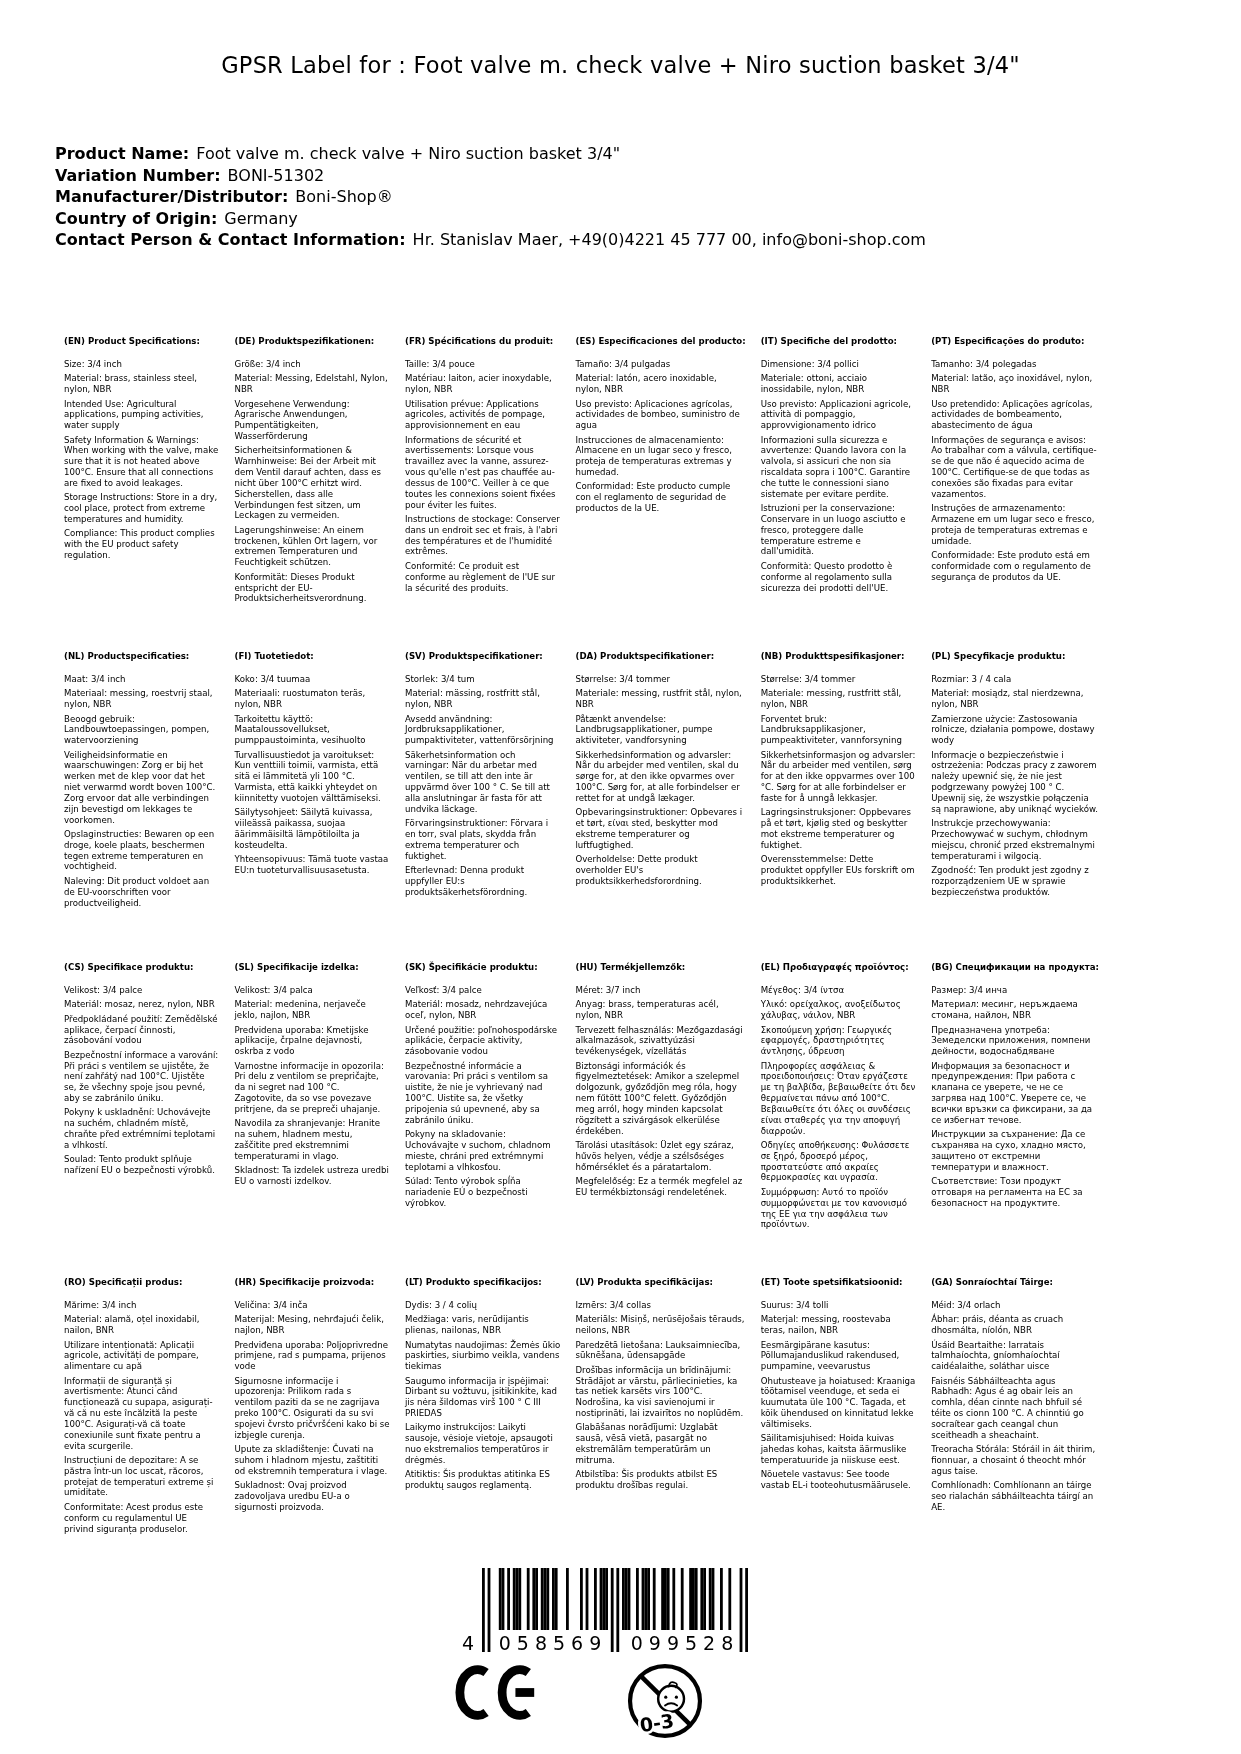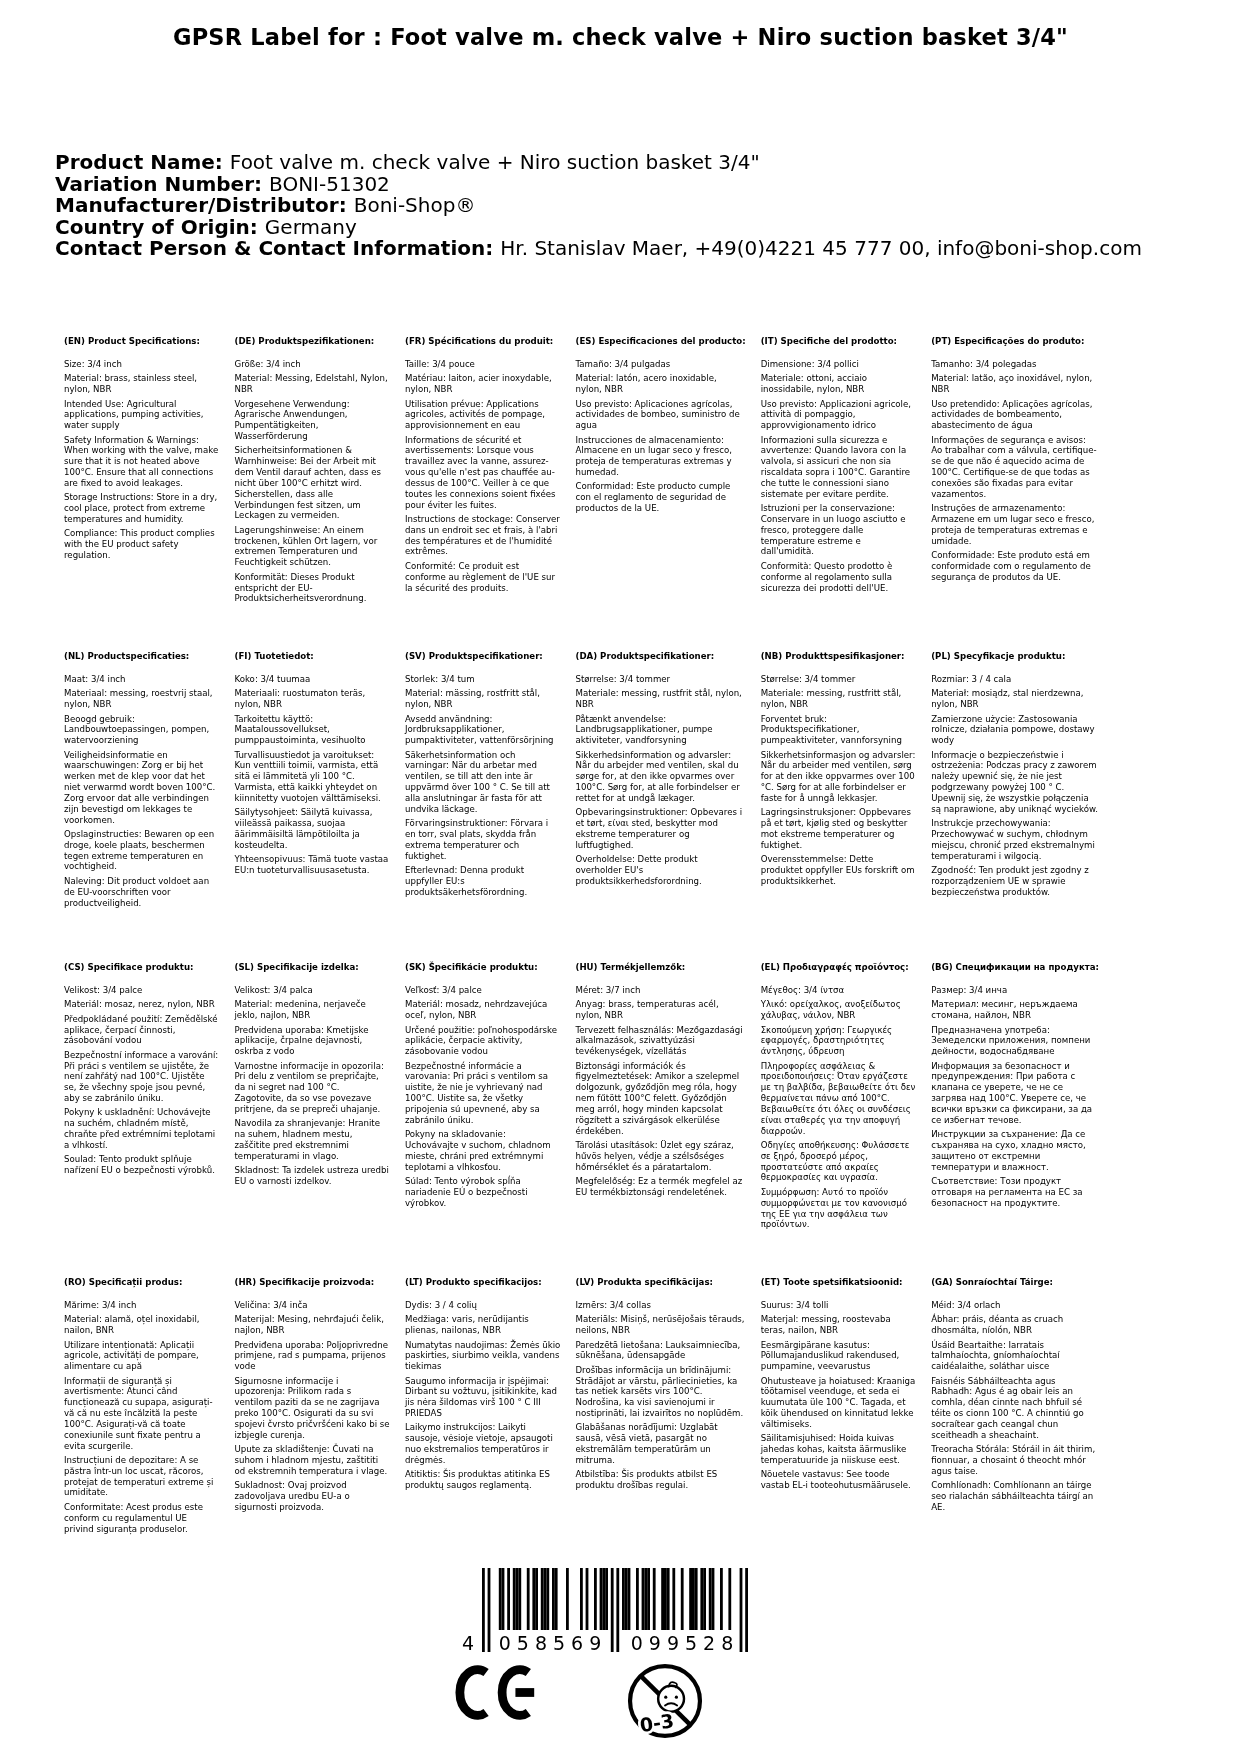--- a/index.html
+++ b/index.html
@@ -2,24 +2,24 @@
 <html><head>
 <meta charset="utf-8">
 <style>
   html,body{margin:0;padding:0;}
   body{
     width:1241px;height:1754px;position:relative;overflow:hidden;
     background:#ffffff;color:#000;
     font-family:"DejaVu Sans","Liberation Sans",sans-serif;
   }
   .page-title{
-    padding-top:22px;margin:0 158px;text-align:center;
-    font-weight:bold;font-size:22.5px;line-height:1.4;letter-spacing:.2px;
+    padding-top:50px;margin:0 158px;text-align:center;
+    font-weight:normal;font-size:22.5px;line-height:1.4;letter-spacing:.2px;
   }
-  .product-info{position:absolute;left:55px;top:152px;font-size:20px;line-height:21.5px;}
+  .product-info{position:absolute;left:55px;top:143px;font-size:16px;line-height:21.5px;}
   .info-line .lbl{font-weight:bold;margin-right:7px;}
   .specs-grid{
     position:absolute;left:64px;top:336px;width:1035px;
     display:grid;grid-template-columns:repeat(6,1fr);column-gap:15px;
     grid-template-rows:315px 311px 315px auto;
   }
   .spec-block{font-size:8.6px;line-height:1.26;}
   .spec-heading{font-weight:bold;white-space:nowrap;}
   .spec-par{margin:3.6px 0 0 0;}
   .spec-heading + .spec-par{margin-top:12px;}
@@ -130,21 +130,21 @@
       <p class="spec-par">Materiale: messing, rustfrit stål, nylon, NBR</p>
       <p class="spec-par">Påtænkt anvendelse: Landbrugsapplikationer, pumpe aktiviteter, vandforsyning</p>
       <p class="spec-par">Sikkerhedsinformation og advarsler: Når du arbejder med ventilen, skal du sørge for, at den ikke opvarmes over 100°C. Sørg for, at alle forbindelser er rettet for at undgå lækager.</p>
       <p class="spec-par">Opbevaringsinstruktioner: Opbevares i et tørt, είναι sted, beskytter mod ekstreme temperaturer og luftfugtighed.</p>
       <p class="spec-par">Overholdelse: Dette produkt overholder EU's produktsikkerhedsforordning.</p>
     </div>
     <div class="spec-block">
       <div class="spec-heading">(NB) Produkttspesifikasjoner:</div>
       <p class="spec-par">Størrelse: 3/4 tommer</p>
       <p class="spec-par">Materiale: messing, rustfritt stål, nylon, NBR</p>
-      <p class="spec-par">Forventet bruk: Produktspecifikationer, pumpeaktiviteter, vannforsyning</p>
+      <p class="spec-par">Forventet bruk: Landbruksapplikasjoner, pumpeaktiviteter, vannforsyning</p>
       <p class="spec-par">Sikkerhetsinformasjon og advarsler: Når du arbeider med ventilen, sørg for at den ikke oppvarmes over 100 °C. Sørg for at alle forbindelser er faste for å unngå lekkasjer.</p>
       <p class="spec-par">Lagringsinstruksjoner: Oppbevares på et tørt, kjølig sted og beskytter mot ekstreme temperaturer og fuktighet.</p>
       <p class="spec-par">Overensstemmelse: Dette produktet oppfyller EUs forskrift om produktsikkerhet.</p>
     </div>
     <div class="spec-block">
       <div class="spec-heading">(PL) Specyfikacje produktu:</div>
       <p class="spec-par">Rozmiar: 3 / 4 cala</p>
       <p class="spec-par">Materiał: mosiądz, stal nierdzewna, nylon, NBR</p>
       <p class="spec-par">Zamierzone użycie: Zastosowania rolnicze, działania pompowe, dostawy wody</p>
       <p class="spec-par">Informacje o bezpieczeństwie i ostrzeżenia: Podczas pracy z zaworem należy upewnić się, że nie jest podgrzewany powyżej 100 ° C. Upewnij się, że wszystkie połączenia są naprawione, aby uniknąć wycieków.</p>

